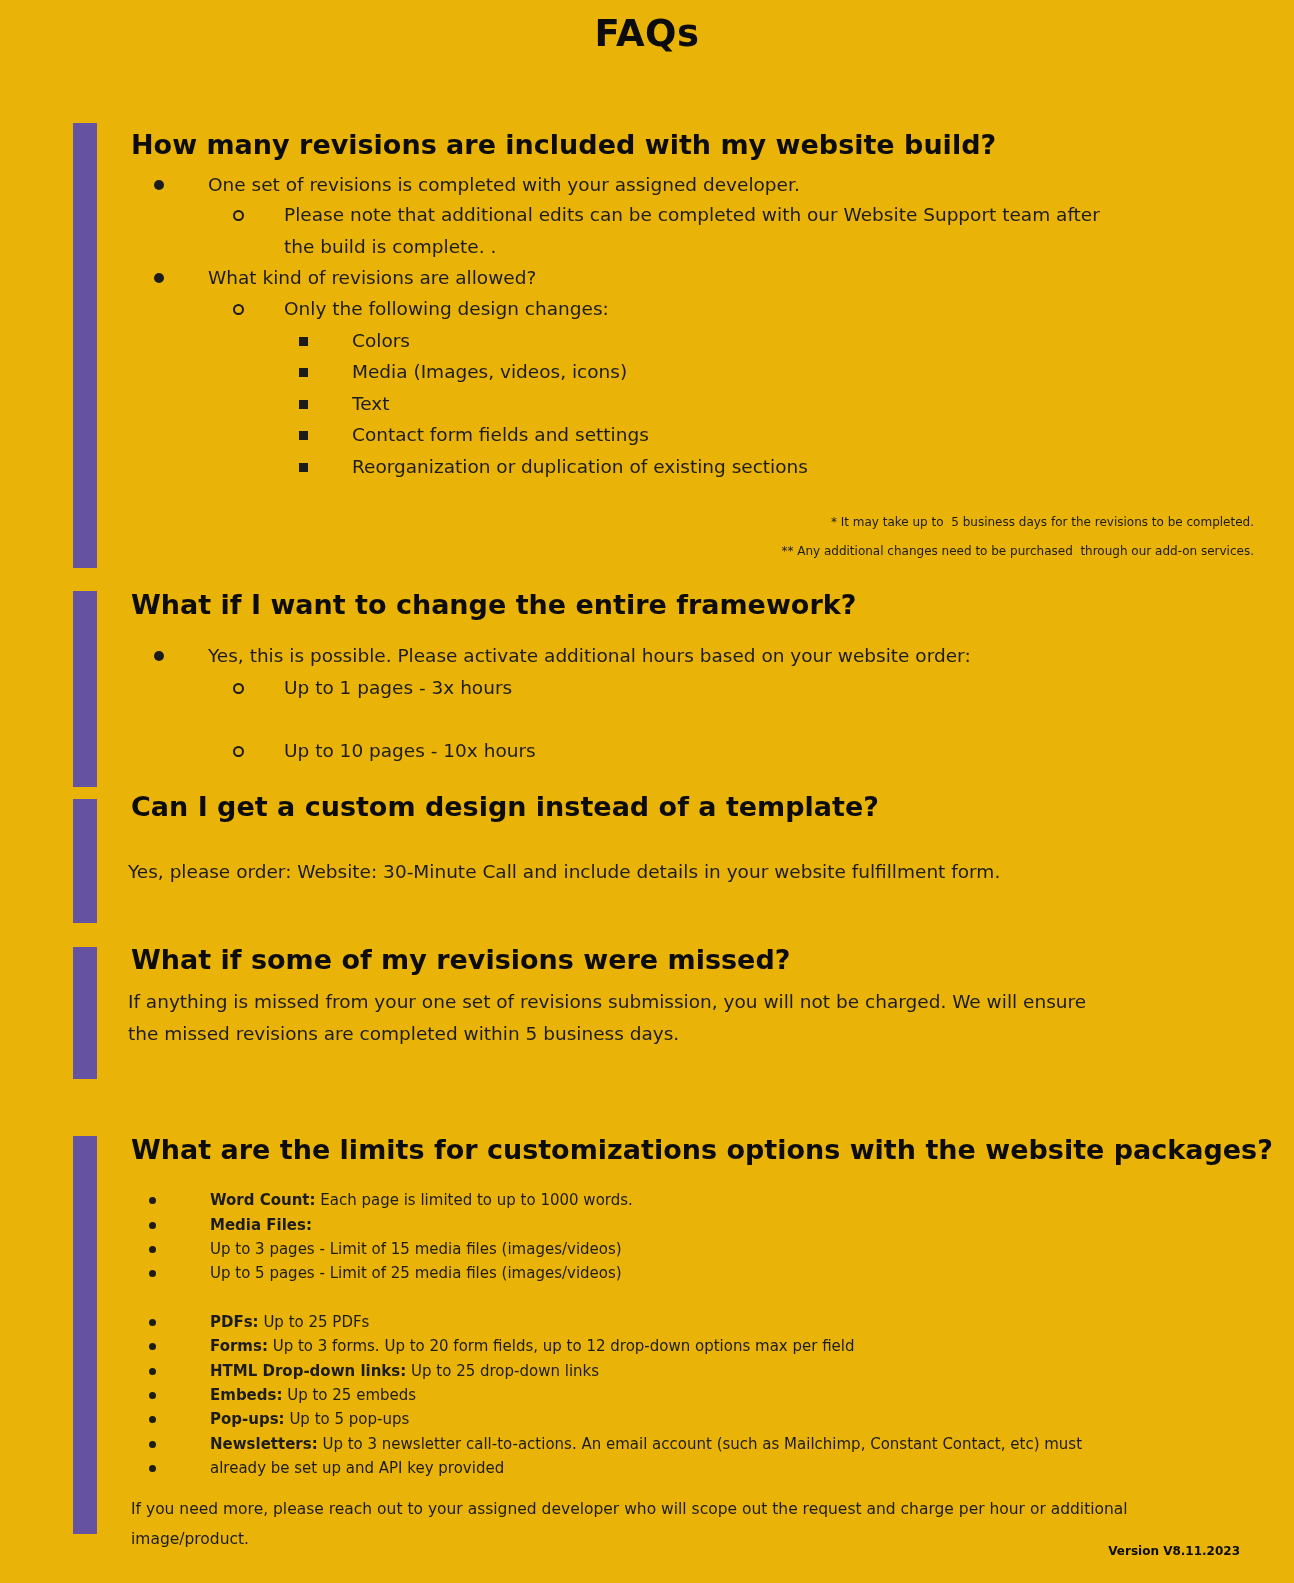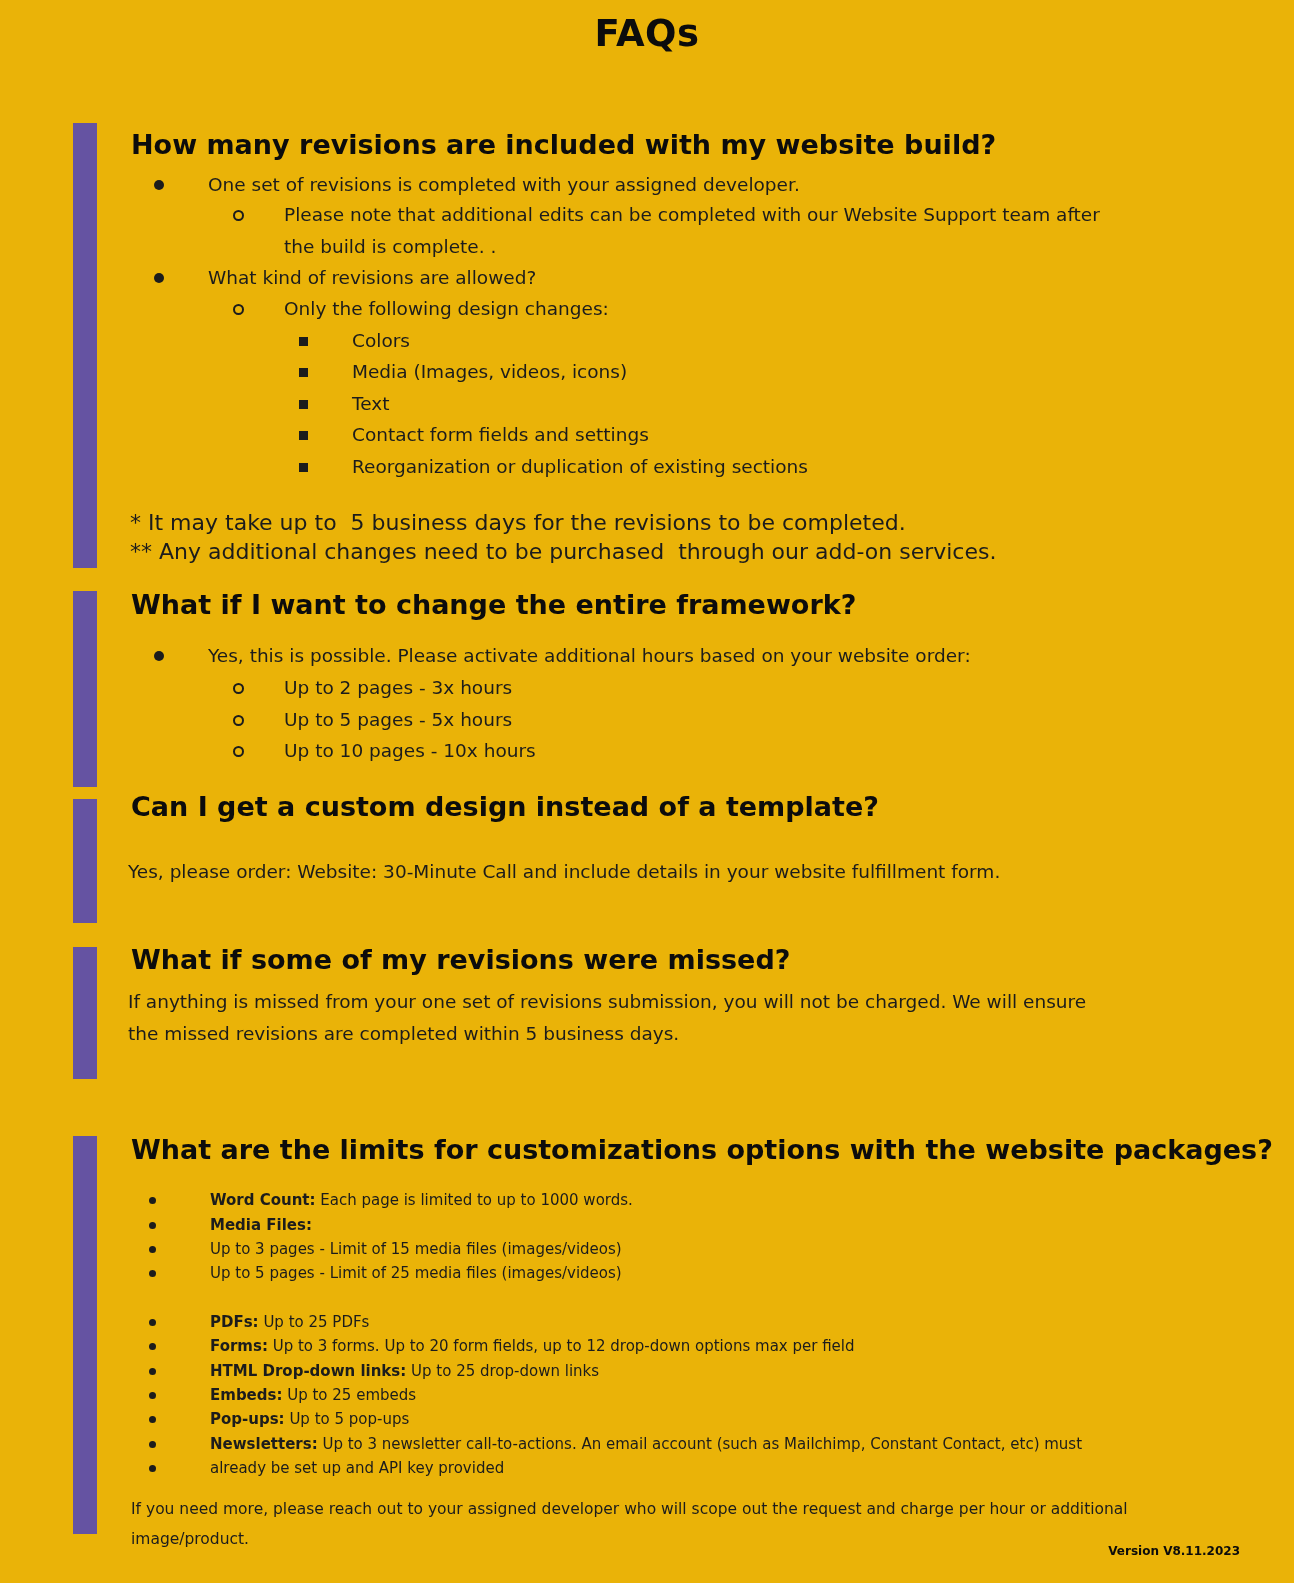--- a/index.html
+++ b/index.html
@@ -48,24 +48,25 @@
   .lvl1 { left: 208px; }
   .lvl2 { left: 284px; }
   .lvl3 { left: 352px; }
   .b { position: absolute; display: block; }
   .lvl1 > .b { left: -54px; top: 11px; width: 10px; height: 10px; border-radius: 50%; background: var(--ink); }
   .lvl2 > .b { left: -51px; top: 11px; width: 11px; height: 11px; border-radius: 50%; border: 2px solid var(--ink); background: transparent; }
   .lvl3 > .b { left: -53px; top: 12px; width: 9px; height: 9px; background: var(--ink); }
   .note {
     position: absolute;
     left: 130px; right: 40px;
-    font-size: 22px;
+    font-size: 12px;
     line-height: 29px;
     color: var(--ink);
     white-space: pre-wrap;
+    text-align: right;
   }
   .para {
     position: absolute;
     left: 128px; right: 40px;
     font-size: 18.5px;
     line-height: 32px;
     color: var(--ink);
     white-space: pre-wrap;
   }
   .s5item {
@@ -117,22 +118,21 @@
   <div class="row lvl3" style="top:419px"><span class="b"></span><span class="tx">Contact form fields and settings</span></div>
   <div class="row lvl3" style="top:451px"><span class="b"></span><span class="tx">Reorganization or duplication of existing sections</span></div>
 
   <div class="note" style="top:508px">* It may take up to  5 business days for the revisions to be completed.</div>
   <div class="note" style="top:537px">** Any additional changes need to be purchased  through our add-on services.</div>
 
   <div class="bar" style="top:591px;height:196px"></div>
   <div class="h" style="top:590px">What if I want to change the entire framework?</div>
 
   <div class="row lvl1" style="top:640px"><span class="b"></span><span class="tx">Yes, this is possible. Please activate additional hours based on your website order:</span></div>
-  <div class="row lvl2" style="top:672px"><span class="b"></span><span class="tx">Up to 2 pages - 3x hours</span></div>
-  <div class="row lvl2" style="top:704px"><span class="b"></span><span class="tx">Up to 5 pages - 5x hours</span></div>
+  <div class="row lvl2" style="top:672px"><span class="b"></span><span class="tx">Up to 1 pages - 3x hours</span></div>
   <div class="row lvl2" style="top:735px"><span class="b"></span><span class="tx">Up to 10 pages - 10x hours</span></div>
 
   <div class="bar" style="top:799px;height:124px"></div>
   <div class="h" style="top:792px">Can I get a custom design instead of a template?</div>
   <div class="para" style="top:856px">Yes, please order: Website: 30-Minute Call and include details in your website fulfillment form.</div>
 
   <div class="bar" style="top:947px;height:132px"></div>
   <div class="h" style="top:945px">What if some of my revisions were missed?</div>
   <div class="para" style="top:986px">If anything is missed from your one set of revisions submission, you will not be charged. We will ensure
 the missed revisions are completed within 5 business days.</div>

